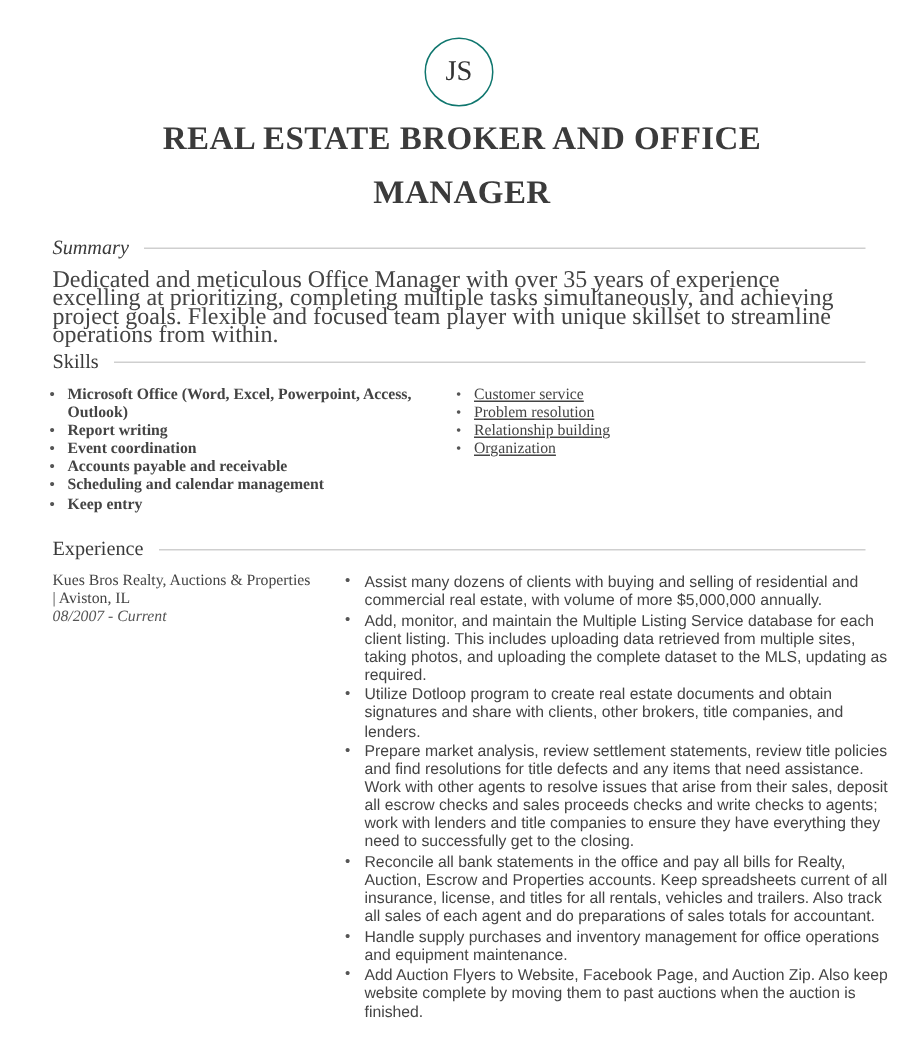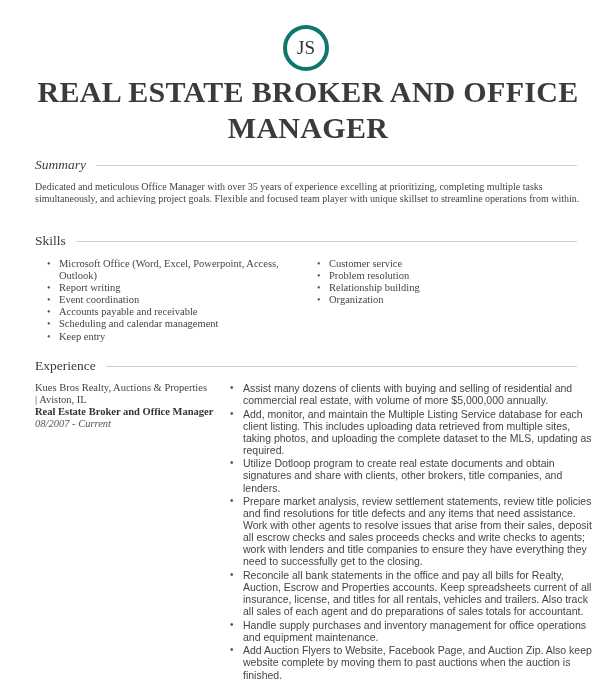--- a/index.html
+++ b/index.html
@@ -1,51 +1,51 @@
 <!DOCTYPE html>
 <html><head>
   <meta charset="utf-8">
   <style>
     * { margin: 0; padding: 0; box-sizing: border-box; }
     html, body { width: 616px; height: 700px; background: #ffffff; overflow: hidden; }
     body { font-family: "DejaVu Serif", "Liberation Serif", serif; color: #3a3a3a; position: relative; }
 
     .monogram {
       position: absolute; left: 283px; top: 25px; width: 46px; height: 46px;
-      border: 4px solid #0f766e; border-radius: 50%;
+      border: 1px solid #0f766e; border-radius: 50%;
       display: flex; align-items: center; justify-content: center;
       font-family: "Liberation Serif", serif; font-size: 19px; color: #333; letter-spacing: 0px;
     }
     .title {
       position: absolute; left: 0; top: 74px; width: 616px; text-align: center;
-      font-family: "Liberation Serif", serif; font-size: 30px; line-height: 36px; color: #3b3b3b;
+      font-family: "Liberation Serif", serif; font-size: 22px; line-height: 36px; color: #3b3b3b;
       letter-spacing: 0.3px;
     }
 
     .section-head {
       position: absolute; left: 35px; width: 542px; display: flex; align-items: center;
     }
     .section-head .label {
       font-family: "Liberation Serif", serif; font-size: 13.5px; color: #3a3a3a; white-space: nowrap;
     }
     .section-head .rule {
       flex: 1; height: 1px; background: #cfcfcf; margin-left: 10px;
     }
 
     .summary {
       position: absolute; left: 35px; top: 181px; width: 545px;
-      font-family: "Liberation Serif", serif; font-size: 10px; line-height: 12.3px; color: #444;
+      font-family: "Liberation Serif", serif; font-size: 16px; line-height: 12.3px; color: #444;
     }
 
     .skills-col { position: absolute; top: 258px; list-style: none;
       font-family: "Liberation Serif", serif; font-size: 10.5px; line-height: 12.1px; color: #444; }
     .skills-col li { position: relative; padding-left: 14px; }
     .skills-col li::before { content: "\2022"; position: absolute; left: 2px; top: 0; font-size: 10px; color: #555; }
-    .skills-left { left: 45px; width: 265px; }
-    .skills-right { left: 315px; width: 260px; }
+    .skills-left { left: 31px; width: 265px; font-weight: bold; }
+    .skills-right { left: 302px; width: 260px; text-decoration: underline; }
 
     .exp-left {
       position: absolute; left: 35px; top: 382px; width: 200px;
       font-family: "Liberation Serif", serif; font-size: 10.5px; line-height: 12.1px; color: #444;
     }
     .exp-left .role { font-weight: bold; color: #333; }
     .exp-left .dates { font-style: italic; color: #555; }
 
     .exp-bullets { position: absolute; left: 228px; top: 382px; width: 370px; list-style: none;
       font-family: Liberation Sans, sans-serif; font-size: 10.5px; line-height: 12.1px; color: #444; }
@@ -90,21 +90,20 @@
 </ul>
 
 <div class="section-head" style="top:358px;">
   <span class="label">Experience</span>
   <span class="rule"></span>
 </div>
 
 <div class="exp-left">
   <div>Kues Bros Realty, Auctions &amp; Properties</div>
   <div>| Aviston, IL</div>
-  <div class="role">Real Estate Broker and Office Manager</div>
   <div class="dates">08/2007 - Current</div>
 </div>
 
 <ul class="exp-bullets">
   <li>Assist many dozens of clients with buying and selling of residential and commercial real estate, with volume of more $5,000,000 annually.</li>
   <li>Add, monitor, and maintain the Multiple Listing Service database for each client listing. This includes uploading data retrieved from multiple sites, taking photos, and uploading the complete dataset to the MLS, updating as required.</li>
   <li>Utilize Dotloop program to create real estate documents and obtain signatures and share with clients, other brokers, title companies, and lenders.</li>
   <li>Prepare market analysis, review settlement statements, review title policies and find resolutions for title defects and any items that need assistance. Work with other agents to resolve issues that arise from their sales, deposit all escrow checks and sales proceeds checks and write checks to agents; work with lenders and title companies to ensure they have everything they need to successfully get to the closing.</li>
   <li>Reconcile all bank statements in the office and pay all bills for Realty, Auction, Escrow and Properties accounts. Keep spreadsheets current of all insurance, license, and titles for all rentals, vehicles and trailers. Also track all sales of each agent and do preparations of sales totals for accountant.</li>
   <li>Handle supply purchases and inventory management for office operations and equipment maintenance.</li>

